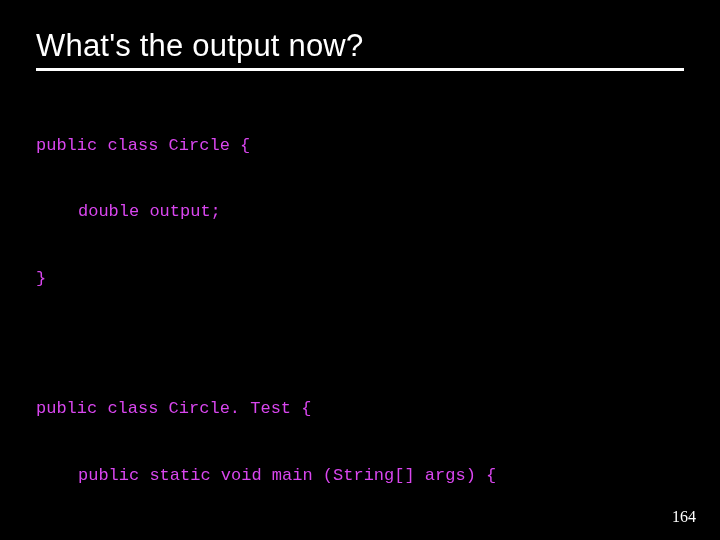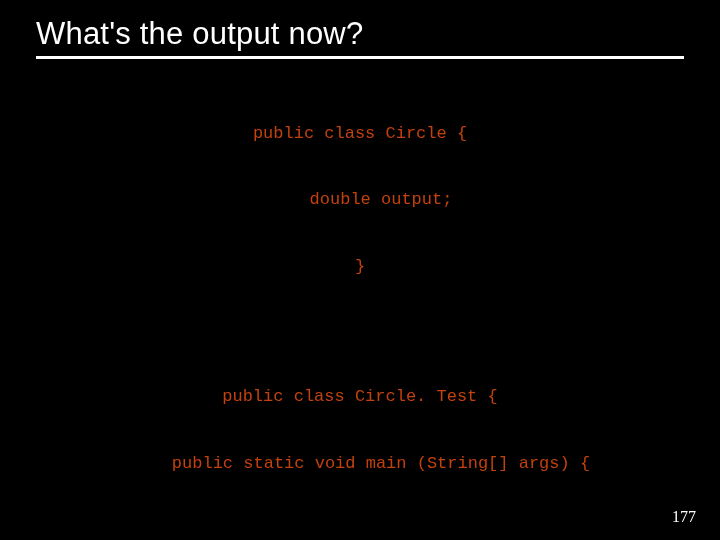--- a/index.html
+++ b/index.html
@@ -1,20 +1,20 @@
 <!DOCTYPE html>
 <html><head>
 <meta charset="utf-8">
 <style>
   * { margin: 0; padding: 0; box-sizing: border-box; }
   html, body { width: 720px; height: 540px; background: #000; font-family: Verdana, Arial, sans-serif; color: #fff; overflow: hidden; }
-  .slide { width: 720px; height: 540px; position: relative; padding: 16px 36px 0 36px; }
+  .slide { width: 720px; height: 540px; position: relative; padding: 28px 36px 0 36px; }
   .title { font-family: Verdana, Arial, sans-serif; font-size: 31px; color: #fff; font-weight: 400; letter-spacing: 0.2px; margin-bottom: 4px; }
   .hr { border: none; border-top: 3px solid #fff; margin: 3px 0 20px 0; width: 100%; }
-  .code { font-family: "Courier New", Courier, monospace; font-size: 17px; line-height: 1.3; white-space: pre; color: #c2410c; text-align: center; }
+  .code { font-family: "Courier New", Courier, monospace; font-size: 17px; line-height: 1.3; white-space: pre; color: #d946ef; }
   .code-block { margin-bottom: 20px; }
   .indent1 { padding-left: 42px; }
   .page-num { position: absolute; right: 24px; bottom: 14px; font-family: "Times New Roman", Times, serif; font-size: 16px; color: #fff; }
 </style>
 </head>
 <body>
 
 <div class="slide">
 
   <div class="title">What's the output now?</div>
@@ -29,15 +29,15 @@
   <div class="code code-block">
     <div>public class Circle. Test {</div>
     <div class="indent1">public static void main (String[] args) {</div>
     
     
     
     
     
   </div>
 
-  <div class="page-num">177</div>
+  <div class="page-num">164</div>
 
 </div>
 
 </body></html>

